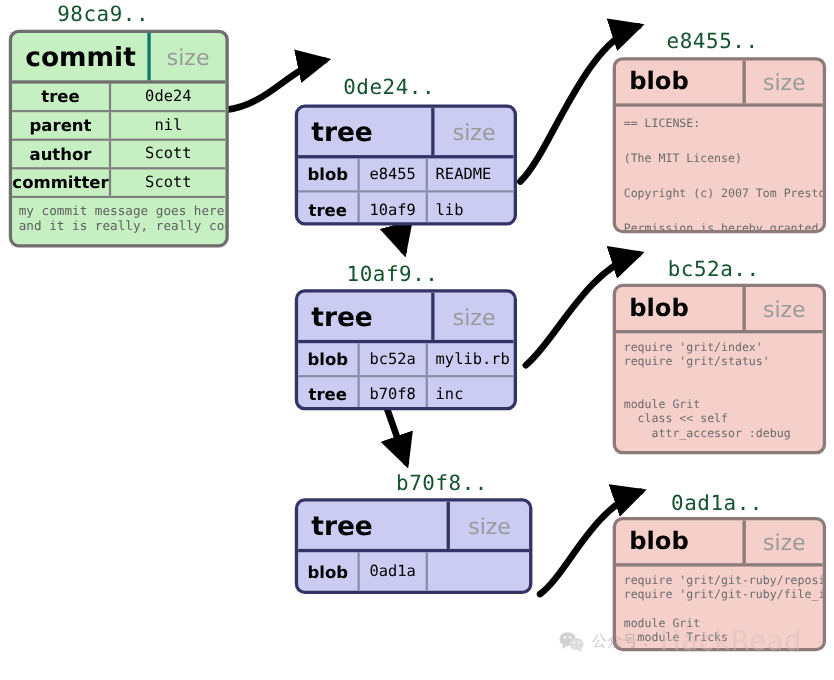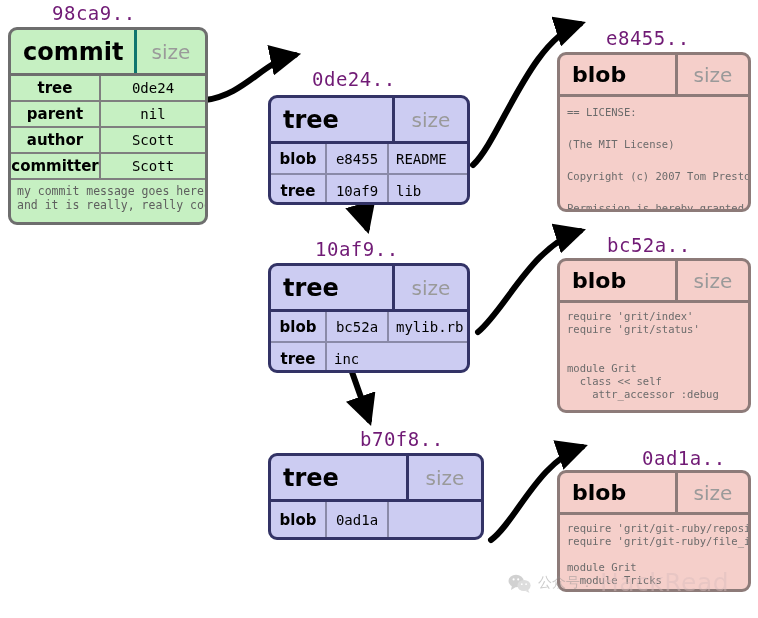--- a/index.html
+++ b/index.html
@@ -14,21 +14,21 @@
     background: #ffffff;
     overflow: hidden;
     font-family: "DejaVu Sans", sans-serif;
   }
 
   
   .hash-label {
     position: absolute;
     font-family: "DejaVu Sans Mono", monospace;
     font-size: 19px;
-    color: #701a75;
+    color: #14532d;
     letter-spacing: 0.5px;
     white-space: nowrap;
   }
 
   
   .node {
     position: absolute;
     border-radius: 9px;
     box-sizing: border-box;
     overflow: hidden;
@@ -282,20 +282,21 @@
       <div class="size">size</div>
     </div>
     <div class="body">
       <div class="row">
         <div class="cell c1">blob</div>
         <div class="cell c2">bc52a</div>
         <div class="cell c3">mylib.rb</div>
       </div>
       <div class="row">
         <div class="cell c1">tree</div>
+        <div class="cell c2">b70f8</div>
         <div class="cell c3">inc</div>
       </div>
     </div>
   </div>
 
   <div class="hash-label" style="left:607px; top:234px;">bc52a..</div>
 
   <div class="node blob" style="left:557px; top:258px; width:194px; height:155px;">
     <div class="hdr">
       <div class="type">blob</div>
@@ -318,21 +319,21 @@
       <div class="size">size</div>
     </div>
     <div class="body">
       <div class="row" style="height:35px;">
         <div class="cell c1">blob</div>
         <div class="cell c2">0ad1a</div>
       </div>
     </div>
   </div>
 
-  <div class="hash-label" style="left:610px; top:447px;margin-left:32px;">0ad1a..</div>
+  <div class="hash-label" style="left:610px; top:447px;">0ad1a..</div>
 
   <div class="node blob" style="left:557px; top:470px; width:194px; height:122px;">
     <div class="hdr">
       <div class="type">blob</div>
       <div class="size">size</div>
     </div>
     <div class="content tight">require 'grit/git-ruby/reposi
 require 'grit/git-ruby/file_i
 
 module Grit

